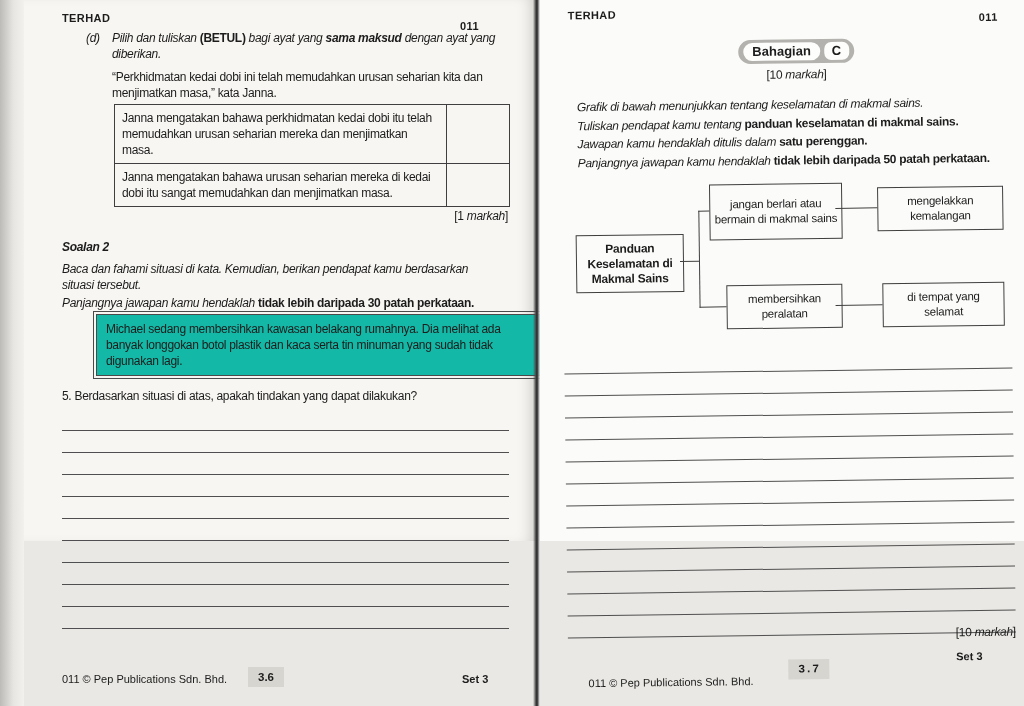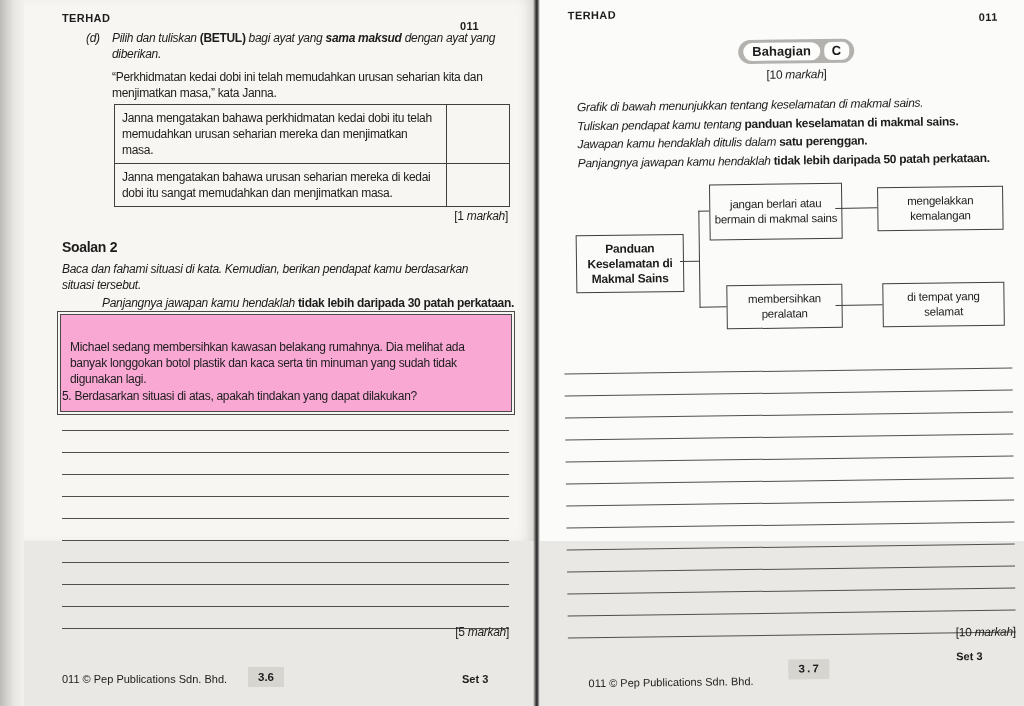--- a/index.html
+++ b/index.html
@@ -19,21 +19,21 @@
   .b{font-weight:bold;}
   .bi{font-weight:bold;font-style:italic;}
   .pre{white-space:pre-line;}
   .hdr{font-weight:bold;font-size:11px;letter-spacing:0.4px;}
   .marks{text-align:right;font-size:12px;}
   .opt-table{border:1.2px solid #3f3f3f;}
   .opt-row{display:flex;}
   .opt-row + .opt-row{border-top:1.2px solid #3f3f3f;}
   .opt-text{flex:1;padding:5px 7px;white-space:pre-line;}
   .opt-ans{width:62px;border-left:1.2px solid #3f3f3f;}
-  .sit-box{border:1.5px solid #4a4a4a;outline:1px solid #4a4a4a;outline-offset:2px;padding:24px 9px;background:#f9a8d4;}
+  .sit-box{border:1.5px solid #4a4a4a;outline:1px solid #4a4a4a;outline-offset:2px;padding:6px 9px;background:#14b8a6;margin-left:36px;}
   .ans-lines div{height:21px;border-bottom:1.1px solid #4f4f4f;}
   .pgbadge{display:inline-block;background:#d6d5d0;padding:2px 10px;font-weight:bold;font-size:11.5px;letter-spacing:0;}
   .foot{font-size:11px;letter-spacing:0;}
   .sec-badge{display:inline-block;background:#b3b2ae;border-radius:12px;padding:3px 5px;}
   .sec-badge .w1{display:inline-block;background:#fdfdfb;border-radius:9px;padding:1px 9px;font-weight:bold;font-size:13px;letter-spacing:0;}
   .sec-badge .w2{display:inline-block;background:#fdfdfb;border-radius:7px;padding:1px 8px;font-weight:bold;font-size:13px;margin-left:4px;letter-spacing:0;}
   .dbox{position:absolute;border:1.2px solid #3f3f3f;text-align:center;font-size:11.5px;line-height:15px;letter-spacing:-0.2px;display:flex;align-items:center;justify-content:center;}
   .conn{position:absolute;background:#3f3f3f;}
   #rp-content{position:absolute;left:0;top:0;width:484px;height:706px;transform:rotate(-0.75deg);transform-origin:60px 340px;}
 </style>
@@ -62,43 +62,42 @@
         <div class="opt-ans"></div>
       </div>
       <div class="opt-row">
         <div class="opt-text">Janna mengatakan bahawa urusan seharian mereka di kedai dobi itu sangat memudahkan dan menjimatkan masa.</div>
         <div class="opt-ans"></div>
       </div>
     </div>
 
     <div class="abs marks" style="left:300px;top:208px;width:184px;"><span>[1 </span><span class="it">markah</span><span>]</span></div>
 
-    <div class="abs b" style="left:38px;top:239px;font-size:14px;">Soalan 2</div>
+    <div class="abs b" style="left:38px;top:239px;font-size:12px;font-style:italic;">Soalan 2</div>
     <div class="abs it pre" style="left:38px;top:261px;width:452px;">Baca dan fahami situasi di kata. Kemudian, berikan pendapat kamu berdasarkan
 situasi tersebut.</div>
-    <div class="abs" style="left:38px;top:295px;width:452px;text-align:right;"><span class="it">Panjangnya jawapan kamu hendaklah </span><span class="b">tidak lebih daripada 30 patah perkataan.</span></div>
+    <div class="abs" style="left:38px;top:295px;width:452px;"><span class="it">Panjangnya jawapan kamu hendaklah </span><span class="b">tidak lebih daripada 30 patah perkataan.</span></div>
 
     <div class="abs sit-box" style="left:36px;top:314px;width:432px;">Michael sedang membersihkan kawasan belakang rumahnya. Dia melihat ada banyak longgokan botol plastik dan kaca serta tin minuman yang sudah tidak digunakan lagi.</div>
 
     <div class="abs" style="left:38px;top:388px;width:452px;">5.  Berdasarkan situasi di atas, apakah tindakan yang dapat dilakukan?</div>
 
     <div class="abs ans-lines" style="left:38px;top:409px;width:447px;">
       <div></div>
       <div></div>
       <div></div>
       <div></div>
       <div></div>
       <div></div>
       <div></div>
       <div></div>
       <div></div>
       <div></div>
     </div>
 
-    <div class="abs marks" style="left:300px;top:624px;width:185px;"><span>[5 </span><span class="it">markah</span><span>]</span></div>
 
     <div class="abs foot" style="left:38px;top:671px;">011 © Pep Publications Sdn. Bhd.</div>
     <div class="abs" style="left:224px;top:667px;"><span class="pgbadge">3.6</span></div>
     <div class="abs foot b" style="left:438px;top:671px;">Set 3</div>
   </div>
 
   <div id="page-right" class="page">
    <div id="rp-content">
 
     <div class="abs hdr" style="left:32px;top:7px;">TERHAD</div>

